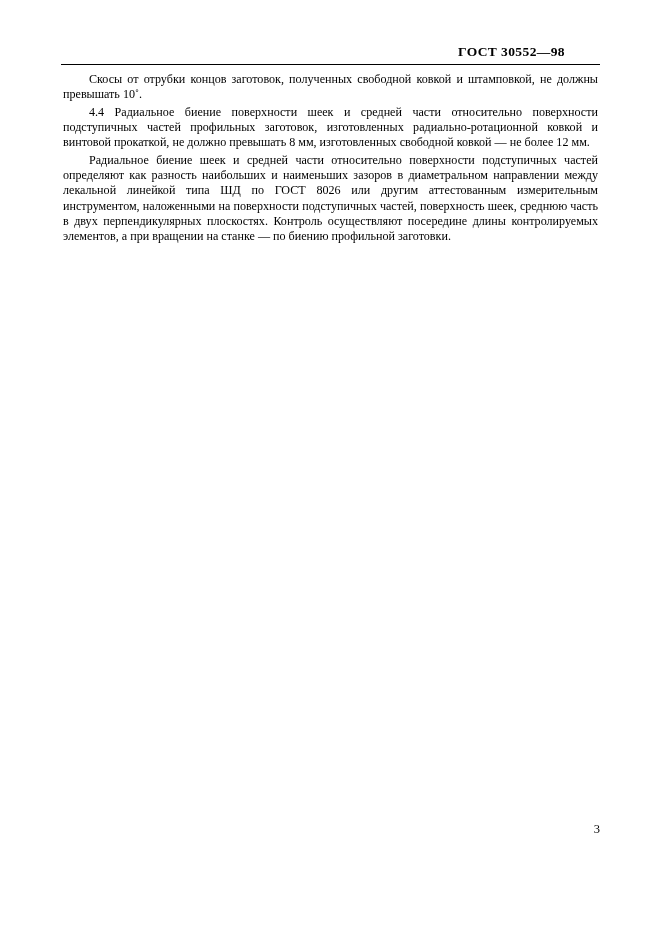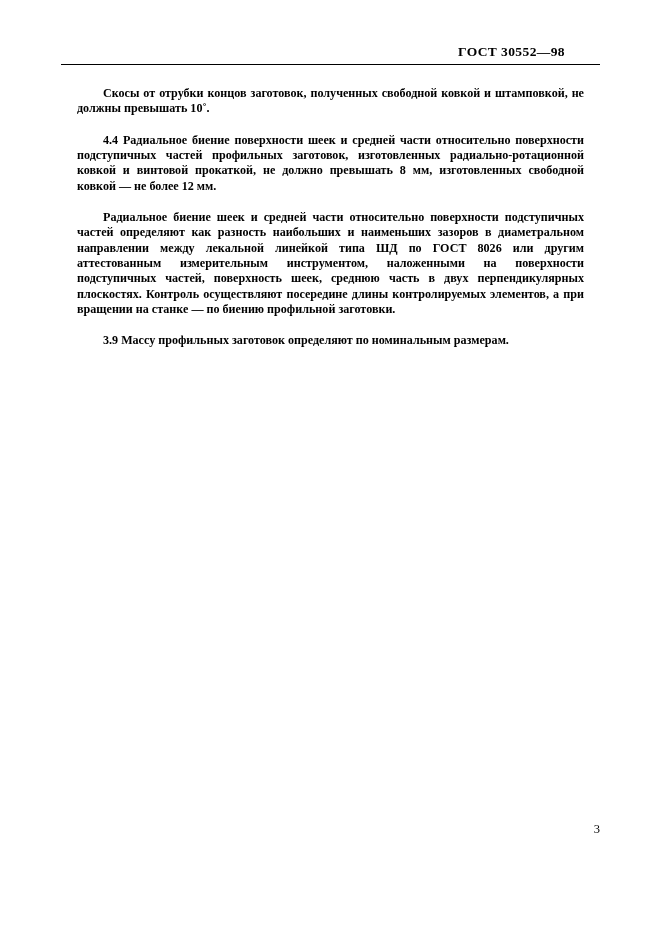--- a/index.html
+++ b/index.html
@@ -47,24 +47,23 @@
     position: absolute;
     left: 61px;
     top: 70px;
     width: 539px;
     font-size: 12.1px;
     line-height: 15.35px;
     text-align: justify;
     text-justify: inter-word;
   }
   .para {
-    margin: 16px;
+    margin: 2px;
     text-indent: 26px;
     text-align: justify;
-    font-weight: bold;
   }
   .para.last-left {
     text-align: justify;
   }
   .pagenum {
     position: absolute;
     left: 0;
     top: 822px;
     width: 661px;
     box-sizing: border-box;
@@ -80,18 +79,17 @@
 
   <div class="header">
     <span>ГОСТ 30552—98</span>
   </div>
   <div class="header-rule"></div>
 
   <div class="content">
     <p class="para">Скосы от отрубки концов заготовок, полученных свободной ковкой и штамповкой, не должны превышать 10˚.</p>
     <p class="para">4.4  Радиальное биение поверхности шеек и средней части относительно поверхности подступичных частей профильных заготовок, изготовленных радиально-ротационной ковкой и винтовой прокаткой, не должно превышать 8 мм, изготовленных свободной ковкой — не более 12 мм.</p>
     <p class="para">Радиальное биение шеек и средней части относительно поверхности подступичных частей определяют как разность наибольших и наименьших зазоров в диаметральном направлении между лекальной линейкой типа ШД по ГОСТ 8026 или другим аттестованным измерительным инструментом, наложенными на поверхности подступичных частей, поверхность шеек, среднюю часть в двух перпендикулярных плоскостях. Контроль осуществляют посередине длины контролируемых элементов, а при вращении на станке — по биению профильной заготовки.</p>
-    <p class="para last-left">3.9  Массу профильных заготовок определяют по номинальным размерам.</p>
   </div>
 
   <div class="pagenum">3</div>
 
 </div>
 
 </body></html>

